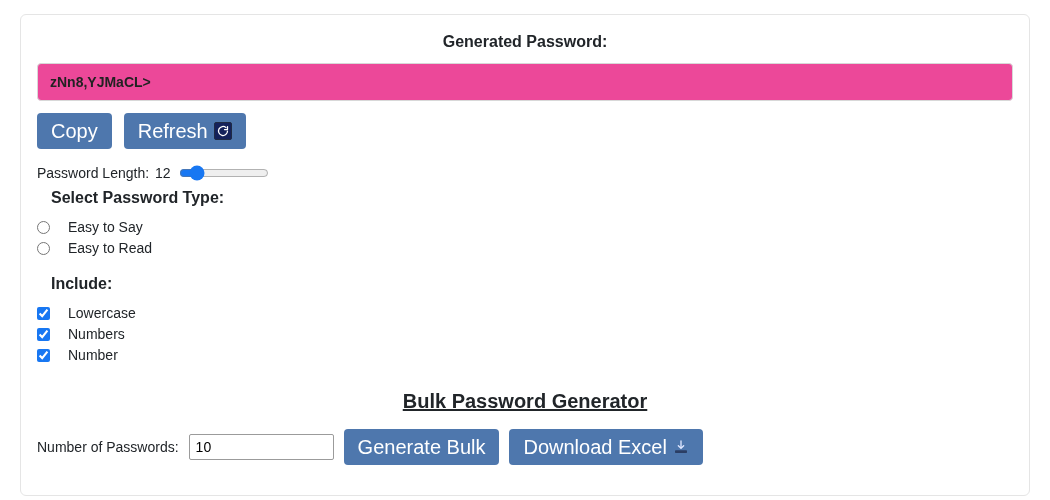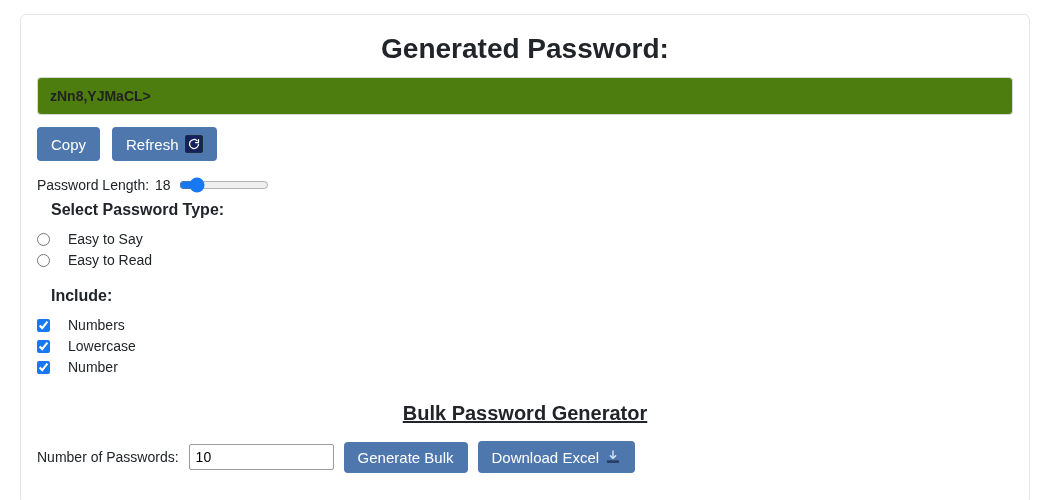--- a/index.html
+++ b/index.html
@@ -11,44 +11,44 @@
     background: #fff;
     padding: 14px 20px 30px 20px;
   }
   .panel {
     border: 1px solid #e5e5e5;
     border-radius: 6px;
     padding: 14px 16px 30px 16px;
   }
   h2.title {
     text-align: center;
-    font-size: 28px;
+    font-size: 16px;
     font-weight: 700;
     margin: 4px 0 12px 0;
   }
   .pw-box {
-    background: #4d7c0f;
+    background: #ec4899;
     border: 1px solid #d8d8d8;
     border-radius: 4px;
     padding: 10px 12px;
     font-weight: 700;
     font-size: 14px;
     color: #222;
     margin-bottom: 12px;
   }
   .btn {
     display: inline-flex;
     align-items: center;
     gap: 6px;
     background: #4e77ad;
     color: #fff;
     border: none;
     border-radius: 4px;
     padding: 8px 14px;
-    font-size: 15px;
+    font-size: 20px;
     cursor: pointer;
     line-height: 1;
   }
   .row-buttons { display:flex; gap:12px; margin-bottom:14px; }
   .len-row {
     display:flex;
     align-items:center;
     gap:6px;
     font-size:14px;
   }
@@ -131,44 +131,44 @@
         <svg width="12" height="12" viewBox="0 0 24 24" fill="none" stroke="#fff" stroke-width="2.5" stroke-linecap="round" stroke-linejoin="round">
           <path d="M21 12a9 9 0 11-3-6.7"></path>
           <polyline points="21 3 21 9 15 9"></polyline>
         </svg>
       </span>
     </button>
   </div>
 
   <div class="len-row">
     <span>Password Length:</span>
-    <span>18</span>
+    <span>12</span>
     <input type="range" min="4" max="64" value="12" style="">
   </div>
 
   <h3 class="sub">Select Password Type:</h3>
 
   <label class="opt-line">
     <input type="radio" name="pwtype" style="">
     <span>Easy to Say</span>
   </label>
   <label class="opt-line">
     <input type="radio" name="pwtype" style="">
     <span>Easy to Read</span>
   </label>
 
   <h3 class="sub" style="margin-top:16px;">Include:</h3>
 
   <label class="opt-line">
     <input type="checkbox" checked="" style="">
-    <span>Numbers</span>
+    <span>Lowercase</span>
   </label>
   <label class="opt-line">
     <input type="checkbox" checked="" style="">
-    <span>Lowercase</span>
+    <span>Numbers</span>
   </label>
   <label class="opt-line">
     <input type="checkbox" checked="" style="">
     <span>Number</span>
   </label>
 
   <h2 class="bulk-title">Bulk Password Generator</h2>
 
   <div class="bulk-row">
     <span>Number of Passwords:</span>

